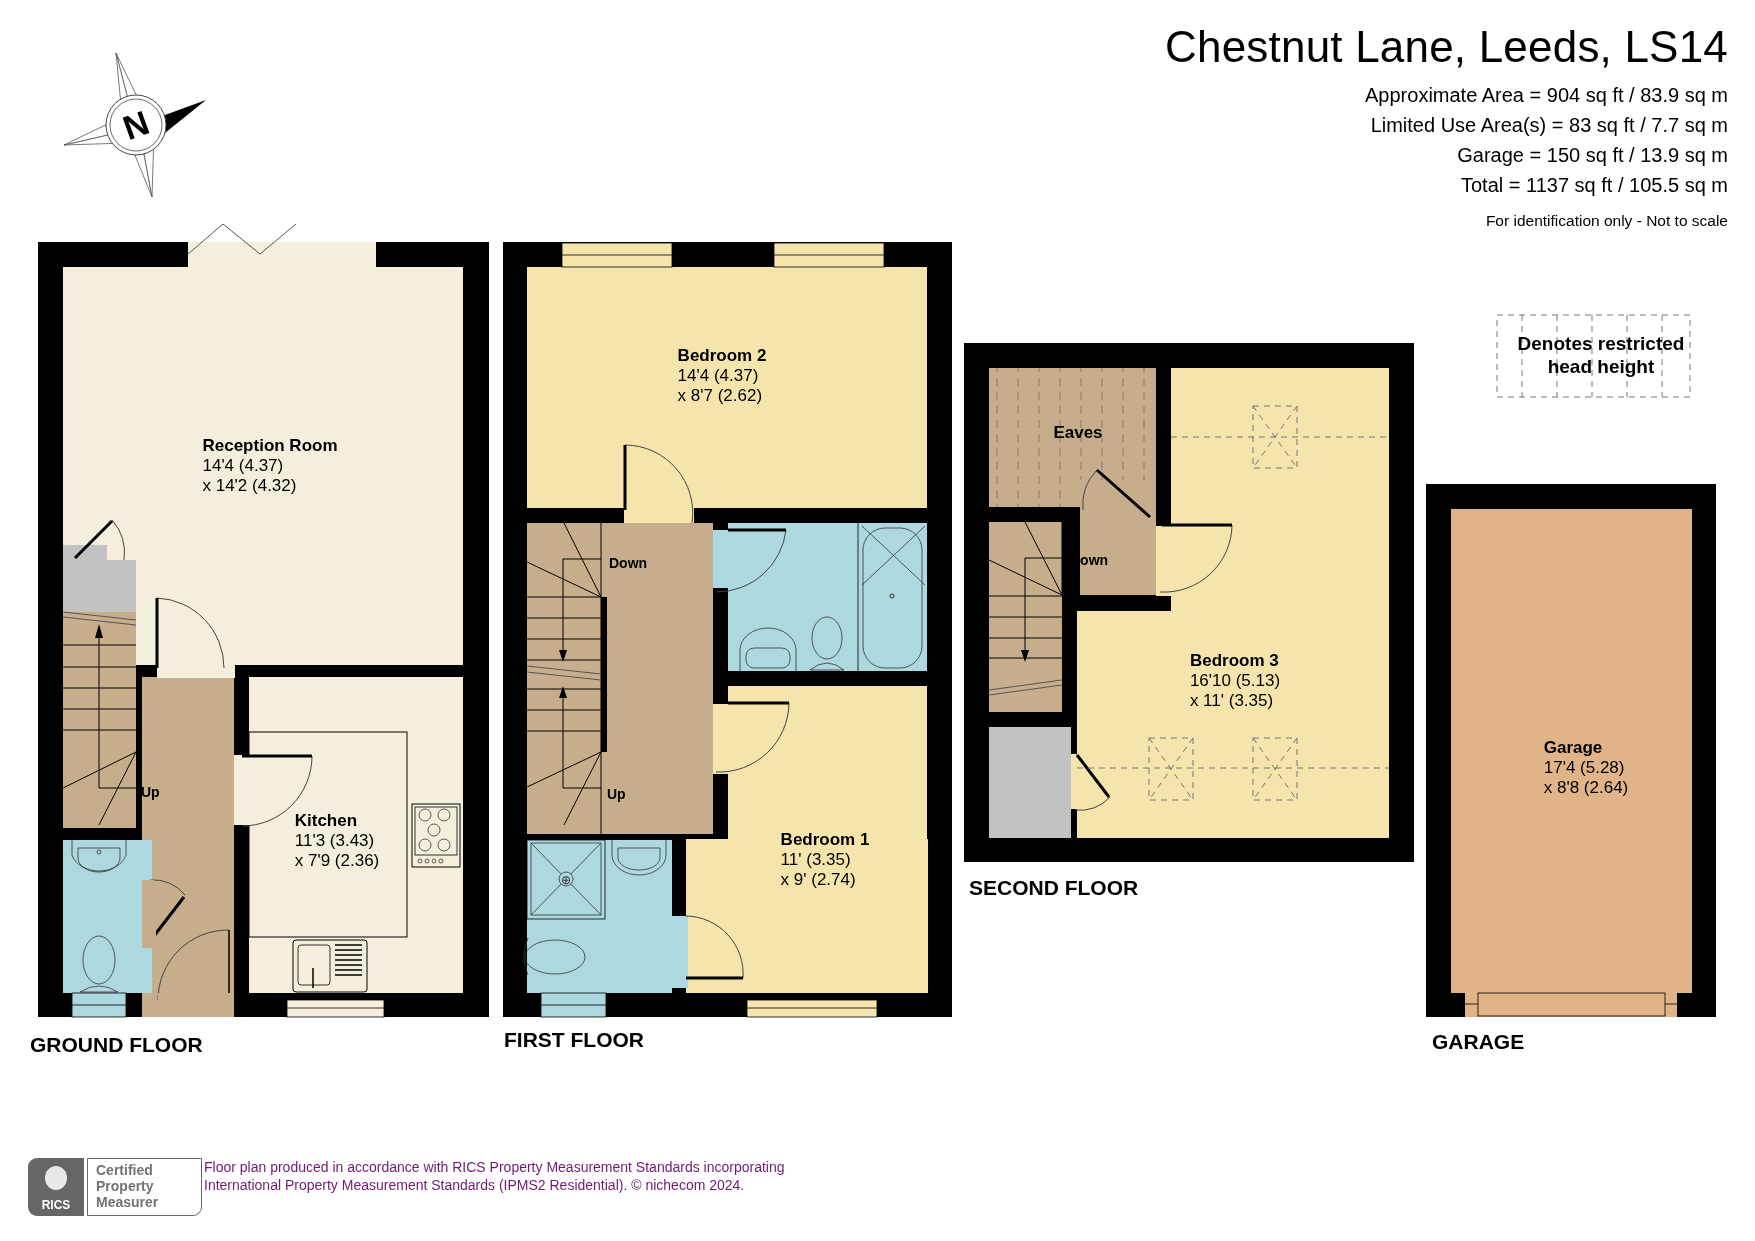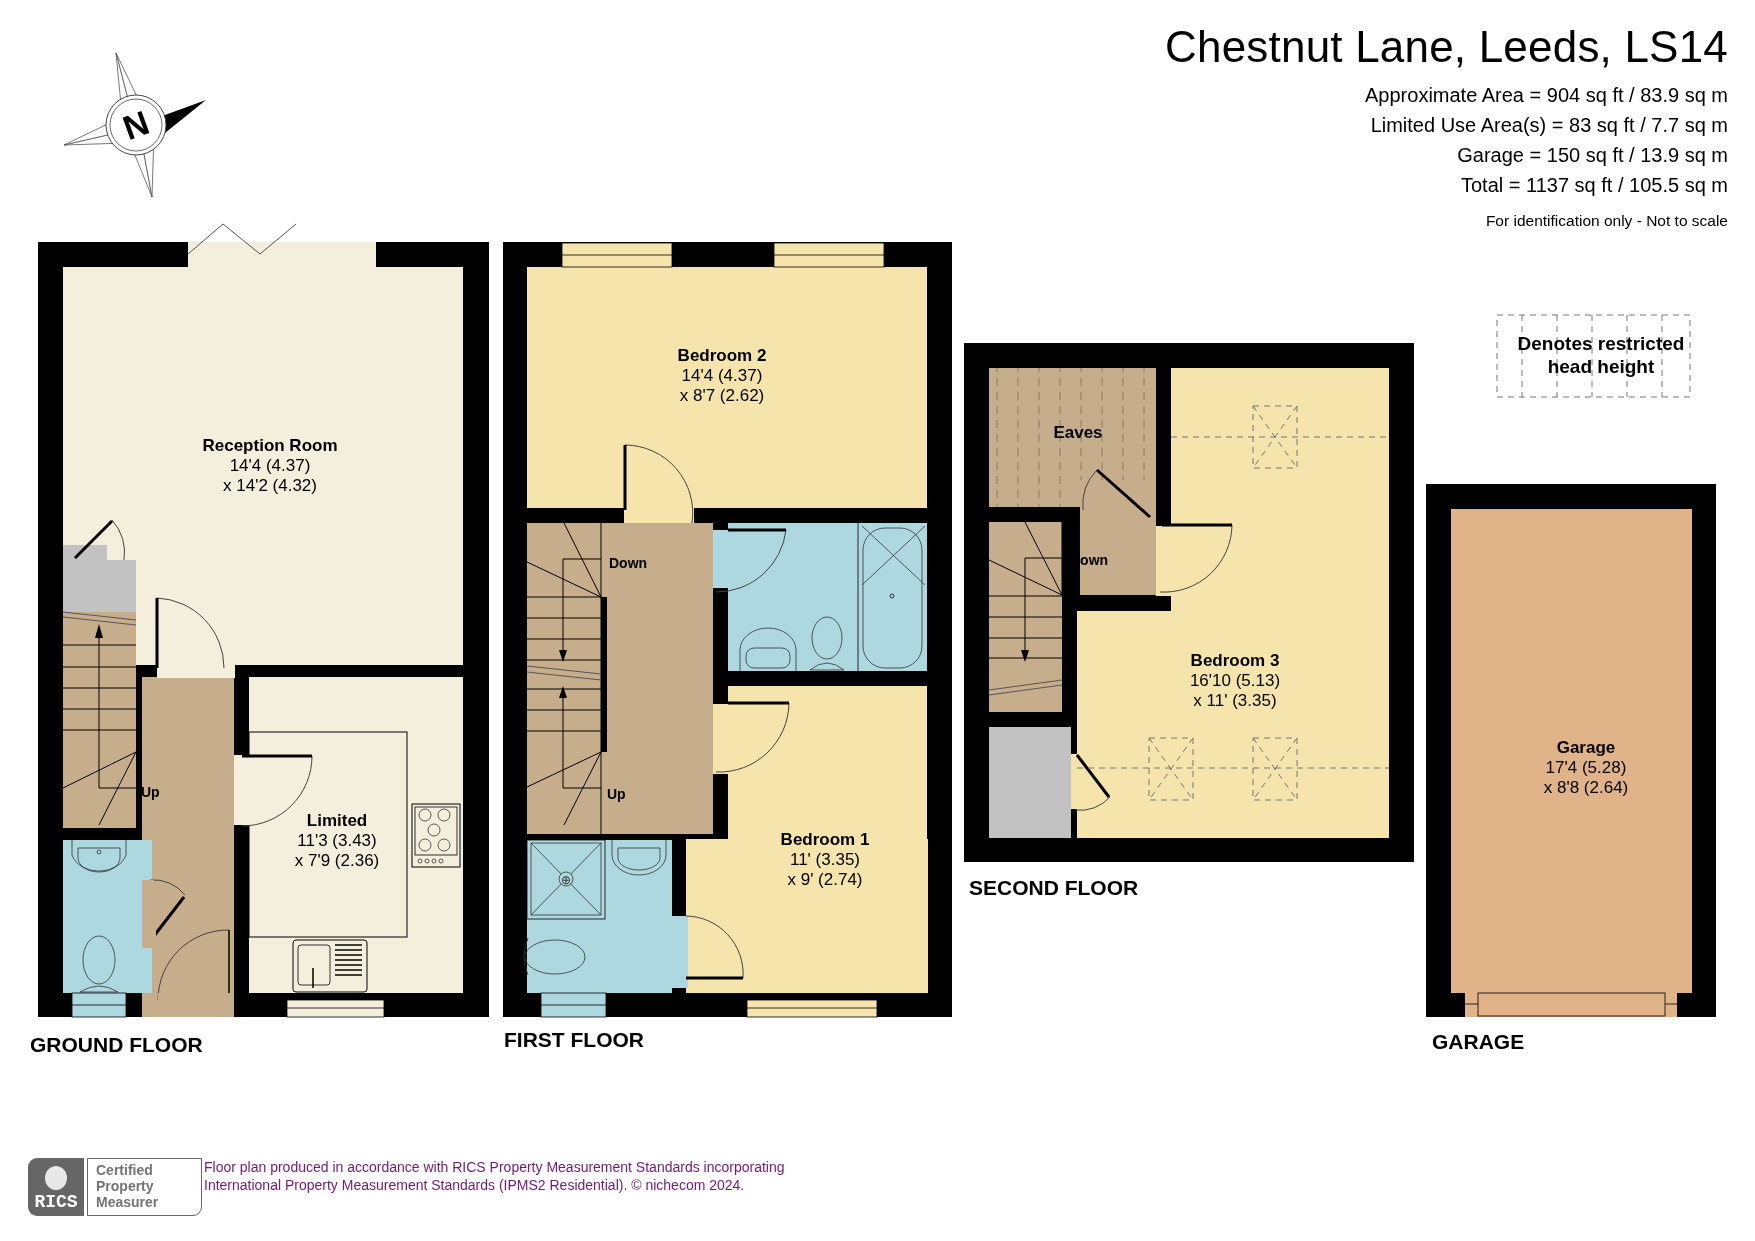--- a/index.html
+++ b/index.html
@@ -5,27 +5,27 @@
   html, body { margin: 0; padding: 0; background: #ffffff; }
   body { width: 1755px; height: 1241px; position: relative; overflow: hidden; font-family: "Liberation Sans", sans-serif; color: #000; }
   .abs { position: absolute; }
   #title { right: 27px; top: 22px; font-size: 44px; font-weight: normal; letter-spacing: 0.2px; white-space: nowrap; }
   .area-line { right: 27px; font-size: 20px; white-space: nowrap; }
   #disclaimer { right: 27px; top: 212px; font-size: 15.5px; white-space: nowrap; }
   .floor-label { font-size: 21px; font-weight: bold; white-space: nowrap; }
   svg#plan { position: absolute; left: 0; top: 0; }
   .rname { font-size: 17px; font-weight: bold; }
   .rdim { font-size: 17px; }
-  .room-label { position: absolute; text-align: center; line-height: 20px; white-space: nowrap; transform: translateX(-50%); }
+  .room-label { position: absolute; text-align: left; line-height: 20px; white-space: nowrap; transform: translateX(-50%); }
   .small-lbl { position: absolute; font-size: 14px; font-weight: bold; white-space: nowrap; }
   #legend-text { position: absolute; left: 1504px; top: 332px; width: 194px; text-align: center; font-size: 19px; font-weight: bold; line-height: 23px; }
   #footer-text { position: absolute; left: 204px; top: 1158px; font-size: 14px; color: #701a75; line-height: 18px; white-space: nowrap; }
   #rics-badge { position: absolute; left: 28px; top: 1158px; width: 176px; height: 58px; }
   #rics-dark { position: absolute; left: 0; top: 0; width: 56px; height: 58px; background: #666; border-radius: 9px 0 0 9px; color: #fff; }
-  #rics-logo-text { position: absolute; left: 0; width: 56px; bottom: 4px; text-align: center; font-size: 18px; font-weight: bold; font-family: Liberation Mono, monospace; }
+  #rics-logo-text { position: absolute; left: 0; width: 56px; bottom: 4px; text-align: center; font-size: 12px; font-weight: bold; }
   #rics-lion { position: absolute; left: 17px; top: 8px; width: 22px; height: 24px; border-radius: 50%; background: #fff; opacity: 0.85; }
   #rics-light { position: absolute; left: 59px; top: 0; width: 113px; height: 56px; border: 1.5px solid #666; border-radius: 0 0 9px 0; color: #737373; }
   #rics-cert { position: absolute; left: 8px; top: 3px; font-size: 14px; font-weight: bold; line-height: 16px; white-space: pre-line; }
 </style>
 </head>
 <body>
 
 <div id="title" class="abs">Chestnut Lane, Leeds, LS14</div>
 <div class="abs area-line" style="top:84px">Approximate Area = 904 sq ft / 83.9 sq m</div>
 <div class="abs area-line" style="top:114px">Limited Use Area(s) = 83 sq ft / 7.7 sq m</div>
@@ -306,21 +306,21 @@
     <line x1="1665" y1="1004" x2="1677" y2="1004" stroke="#000" stroke-width="0.8"></line>
   </g>
 </svg>
 
 <div class="room-label" style="left:270px; top:436px">
   <div class="rname">Reception Room</div>
   <div class="rdim">14'4 (4.37)</div>
   <div class="rdim">x 14'2 (4.32)</div>
 </div>
 <div class="room-label" style="left:337px; top:811px">
-  <div class="rname">Limited</div>
+  <div class="rname">Kitchen</div>
   <div class="rdim">11'3 (3.43)</div>
   <div class="rdim">x 7'9 (2.36)</div>
 </div>
 <div class="small-lbl" style="left:141px; top:784px">Up</div>
 
 <div class="room-label" style="left:722px; top:346px">
   <div class="rname">Bedroom 2</div>
   <div class="rdim">14'4 (4.37)</div>
   <div class="rdim">x 8'7 (2.62)</div>
 </div>

